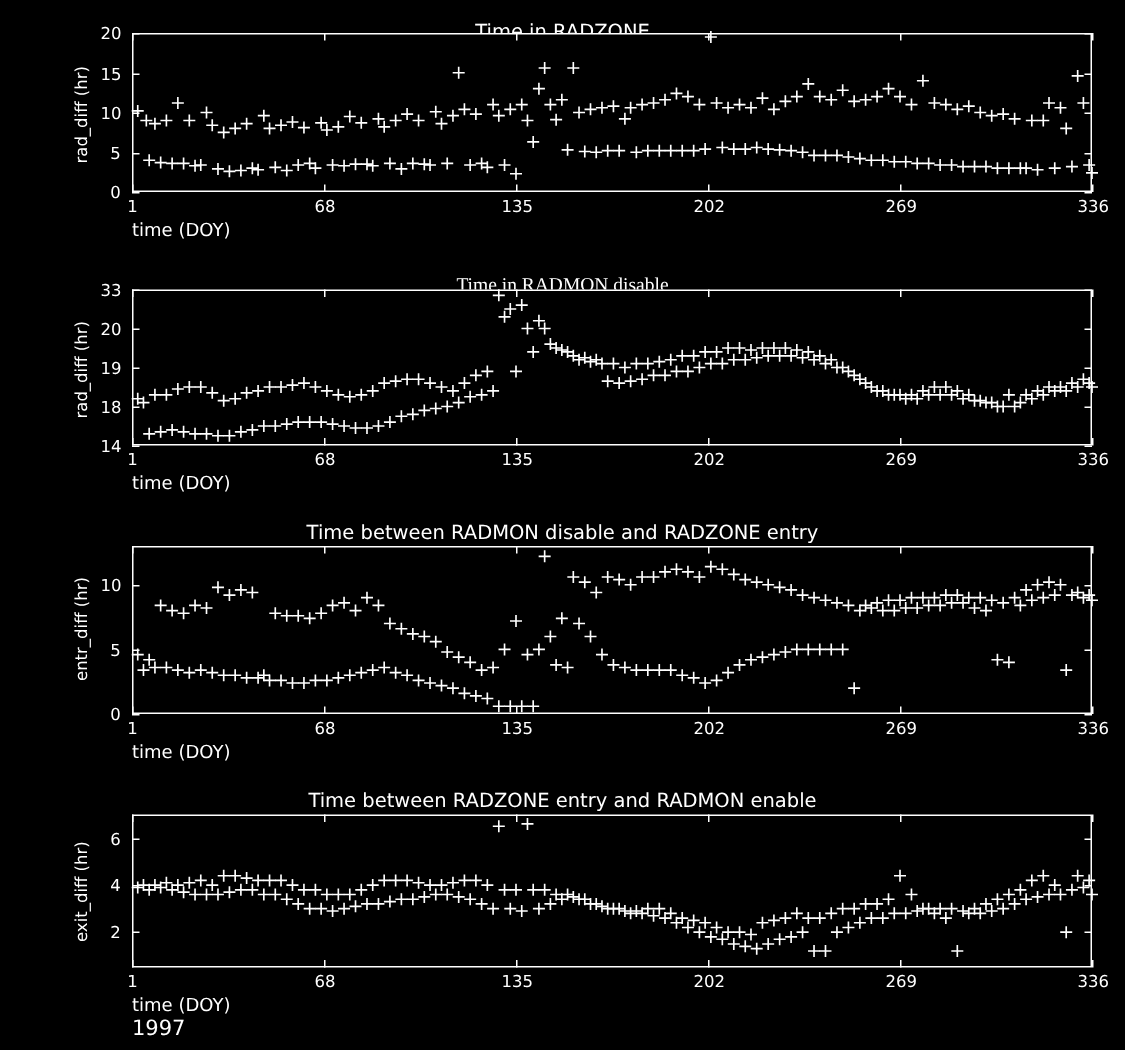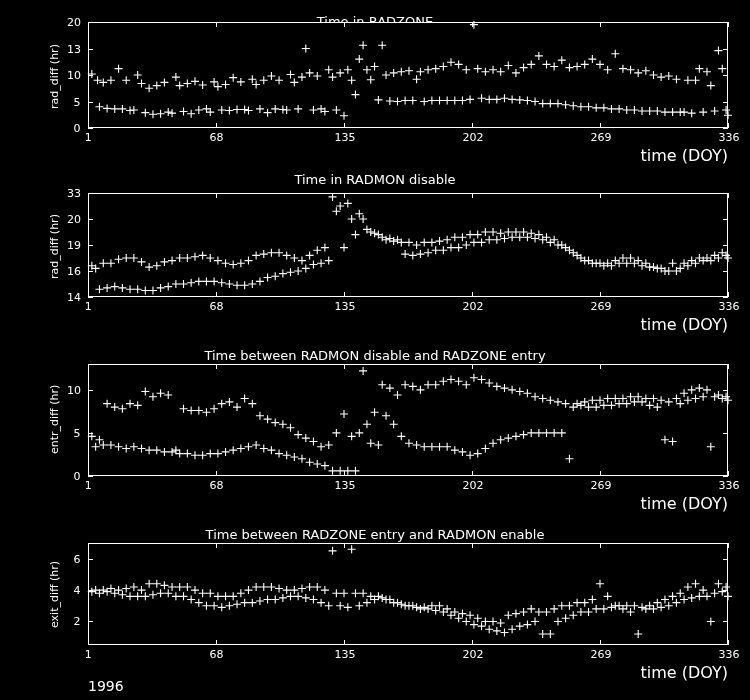--- a/index.html
+++ b/index.html
@@ -2,21 +2,21 @@
 <html><head>
 <meta charset="utf-8">
 <style>
   html,body{margin:0;padding:0;background:#000;}
   body{width:750px;height:700px;overflow:hidden;font-family:"DejaVu Sans",sans-serif;color:#fff;}
   .page{position:relative;width:750px;height:700px;background:#000;}
   .panel{position:absolute;left:0;width:750px;}
   .title{position:absolute;left:0;width:750px;text-align:center;font-size:13px;color:#fff;letter-spacing:0px;}
   .plotbox{position:absolute;border:1px solid #fff;box-sizing:border-box;background:#000;}
   .ylabel{position:absolute;transform:rotate(-90deg);transform-origin:left top;font-size:11px;color:#fff;white-space:nowrap;}
-  .xlabel{position:absolute;font-size:16px;color:#fff;text-align:right;}
+  .xlabel{position:absolute;font-size:12px;color:#fff;text-align:left;}
   .tick{position:absolute;background:#fff;}
   .ticklabel{position:absolute;font-size:11px;color:#fff;white-space:nowrap;}
   .yearlabel{position:absolute;font-size:14px;color:#fff;}
   svg{display:block;}
 </style>
 </head>
 <body>
 
 <div class="page">
   <div id="panels">
@@ -45,21 +45,21 @@
         <div class="tick" style="left: 723px; top: 128px; width: 5px; height: 1px;"></div>
         <div class="ticklabel" style="top: 122px; left: 73.5px;">0</div>
         <div class="tick" style="left: 88px; top: 102px; width: 5px; height: 1px;"></div>
         <div class="tick" style="left: 723px; top: 102px; width: 5px; height: 1px;"></div>
         <div class="ticklabel" style="top: 95.5px; left: 73.5px;">5</div>
         <div class="tick" style="left: 88px; top: 75px; width: 5px; height: 1px;"></div>
         <div class="tick" style="left: 723px; top: 75px; width: 5px; height: 1px;"></div>
         <div class="ticklabel" style="top: 69px; left: 67px;">10</div>
         <div class="tick" style="left: 88px; top: 49px; width: 5px; height: 1px;"></div>
         <div class="tick" style="left: 723px; top: 49px; width: 5px; height: 1px;"></div>
-        <div class="ticklabel" style="top: 42.5px; left: 67px;">13</div>
+        <div class="ticklabel" style="top: 42.5px; left: 67px;">15</div>
         <div class="tick" style="left: 88px; top: 22px; width: 5px; height: 1px;"></div>
         <div class="tick" style="left: 723px; top: 22px; width: 5px; height: 1px;"></div>
         <div class="ticklabel" style="top: 16px; left: 67px;">20</div>
         <div class="ylabel" style="left: 48px; top: 109px;">rad_diff (hr)</div>
         <div class="xlabel" style="left: 88px; width: 640px; top: 146px;">time (DOY)</div>
         <svg width="750" height="700" style="position: absolute; left: 0px; top: 0px; pointer-events: none;">
           <path d="M87.82089552238806 73.94 H95.82089552238806 M91.82089552238806 69.94 V77.94" stroke="#ffffff" stroke-width="1.1"></path>
           <path d="M93.55223880597015 80.3 H101.55223880597015 M97.55223880597015 76.3 V84.3" stroke="#ffffff" stroke-width="1.1"></path>
           <path d="M95.46268656716418 106.8 H103.46268656716418 M99.46268656716418 102.8 V110.8" stroke="#ffffff" stroke-width="1.1"></path>
           <path d="M99.28358208955224 82.42 H107.28358208955224 M103.28358208955224 78.42 V86.42" stroke="#ffffff" stroke-width="1.1"></path>
@@ -223,21 +223,21 @@
           <path d="M702.9850746268656 71.82 H710.9850746268656 M706.9850746268656 67.82 V75.82" stroke="#ffffff" stroke-width="1.1"></path>
           <path d="M706.8059701492537 85.6 H714.8059701492537 M710.8059701492537 81.6 V89.6" stroke="#ffffff" stroke-width="1.1"></path>
           <path d="M710.6268656716418 111.03999999999999 H718.6268656716418 M714.6268656716418 107.03999999999999 V115.03999999999999" stroke="#ffffff" stroke-width="1.1"></path>
           <path d="M714.4477611940298 50.620000000000005 H722.4477611940298 M718.4477611940298 46.620000000000005 V54.620000000000005" stroke="#ffffff" stroke-width="1.1"></path>
           <path d="M718.2686567164179 68.64000000000001 H726.2686567164179 M722.2686567164179 64.64000000000001 V72.64000000000001" stroke="#ffffff" stroke-width="1.1"></path>
           <path d="M722.0895522388059 109.98 H730.0895522388059 M726.0895522388059 105.98 V113.98" stroke="#ffffff" stroke-width="1.1"></path>
           <path d="M724 115.28 H732 M728 111.28 V119.28" stroke="#ffffff" stroke-width="1.1"></path>
         </svg>
       </div>
       <div class="panel" style="top: 0px;">
-        <div class="title" style="top: 172px;">Time in RADMON disable</div>
+        <div class="title" style="top: 182px; font-family: Liberation Serif, serif;">Time in RADMON disable</div>
         <div class="plotbox" style="left: 88px; top: 193px; width: 640px; height: 104px;"></div>
         <div class="tick" style="left: 88px; top: 292px; width: 1px; height: 5px;"></div>
         <div class="tick" style="left: 88px; top: 193px; width: 1px; height: 5px;"></div>
         <div class="ticklabel" style="top: 300px; left: 84.8px;">1</div>
         <div class="tick" style="left: 216px; top: 292px; width: 1px; height: 5px;"></div>
         <div class="tick" style="left: 216px; top: 193px; width: 1px; height: 5px;"></div>
         <div class="ticklabel" style="top: 300px; left: 209.6px;">68</div>
         <div class="tick" style="left: 344px; top: 292px; width: 1px; height: 5px;"></div>
         <div class="tick" style="left: 344px; top: 193px; width: 1px; height: 5px;"></div>
         <div class="ticklabel" style="top: 300px; left: 334.4px;">135</div>
@@ -248,21 +248,21 @@
         <div class="tick" style="left: 600px; top: 193px; width: 1px; height: 5px;"></div>
         <div class="ticklabel" style="top: 300px; left: 590.4px;">269</div>
         <div class="tick" style="left: 728px; top: 292px; width: 1px; height: 5px;"></div>
         <div class="tick" style="left: 728px; top: 193px; width: 1px; height: 5px;"></div>
         <div class="ticklabel" style="top: 300px; left: 718.4px;">336</div>
         <div class="tick" style="left: 88px; top: 297px; width: 5px; height: 1px;"></div>
         <div class="tick" style="left: 723px; top: 297px; width: 5px; height: 1px;"></div>
         <div class="ticklabel" style="top: 291px; left: 67px;">14</div>
         <div class="tick" style="left: 88px; top: 271px; width: 5px; height: 1px;"></div>
         <div class="tick" style="left: 723px; top: 271px; width: 5px; height: 1px;"></div>
-        <div class="ticklabel" style="top: 265px; left: 67px;">16</div>
+        <div class="ticklabel" style="top: 265px; left: 67px;">18</div>
         <div class="tick" style="left: 88px; top: 245px; width: 5px; height: 1px;"></div>
         <div class="tick" style="left: 723px; top: 245px; width: 5px; height: 1px;"></div>
         <div class="ticklabel" style="top: 239px; left: 67px;">19</div>
         <div class="tick" style="left: 88px; top: 219px; width: 5px; height: 1px;"></div>
         <div class="tick" style="left: 723px; top: 219px; width: 5px; height: 1px;"></div>
         <div class="ticklabel" style="top: 213px; left: 67px;">20</div>
         <div class="tick" style="left: 88px; top: 193px; width: 5px; height: 1px;"></div>
         <div class="tick" style="left: 723px; top: 193px; width: 5px; height: 1px;"></div>
         <div class="ticklabel" style="top: 187px; left: 67px;">33</div>
         <div class="ylabel" style="left: 48px; top: 279px;">rad_diff (hr)</div>
@@ -838,14 +838,14 @@
           <path d="M702.9850746268656 596.3538461538461 H710.9850746268656 M706.9850746268656 592.3538461538461 V600.3538461538461" stroke="#ffffff" stroke-width="1.1"></path>
           <path d="M706.8059701492537 621.4615384615385 H714.8059701492537 M710.8059701492537 617.4615384615385 V625.4615384615385" stroke="#ffffff" stroke-width="1.1"></path>
           <path d="M710.6268656716418 593.2153846153847 H718.6268656716418 M714.6268656716418 589.2153846153847 V597.2153846153847" stroke="#ffffff" stroke-width="1.1"></path>
           <path d="M714.4477611940298 583.8 H722.4477611940298 M718.4477611940298 579.8 V587.8" stroke="#ffffff" stroke-width="1.1"></path>
           <path d="M718.2686567164179 591.6461538461539 H726.2686567164179 M722.2686567164179 587.6461538461539 V595.6461538461539" stroke="#ffffff" stroke-width="1.1"></path>
           <path d="M722.0895522388059 586.9384615384615 H730.0895522388059 M726.0895522388059 582.9384615384615 V590.9384615384615" stroke="#ffffff" stroke-width="1.1"></path>
           <path d="M724 596.3538461538461 H732 M728 592.3538461538461 V600.3538461538461" stroke="#ffffff" stroke-width="1.1"></path>
         </svg>
       </div>
     </div>
-  <div class="yearlabel" style="left:88px;top:678px;">1996</div>
+  <div class="yearlabel" style="left:88px;top:678px;">1997</div>
 </div>
 
 </body></html>

